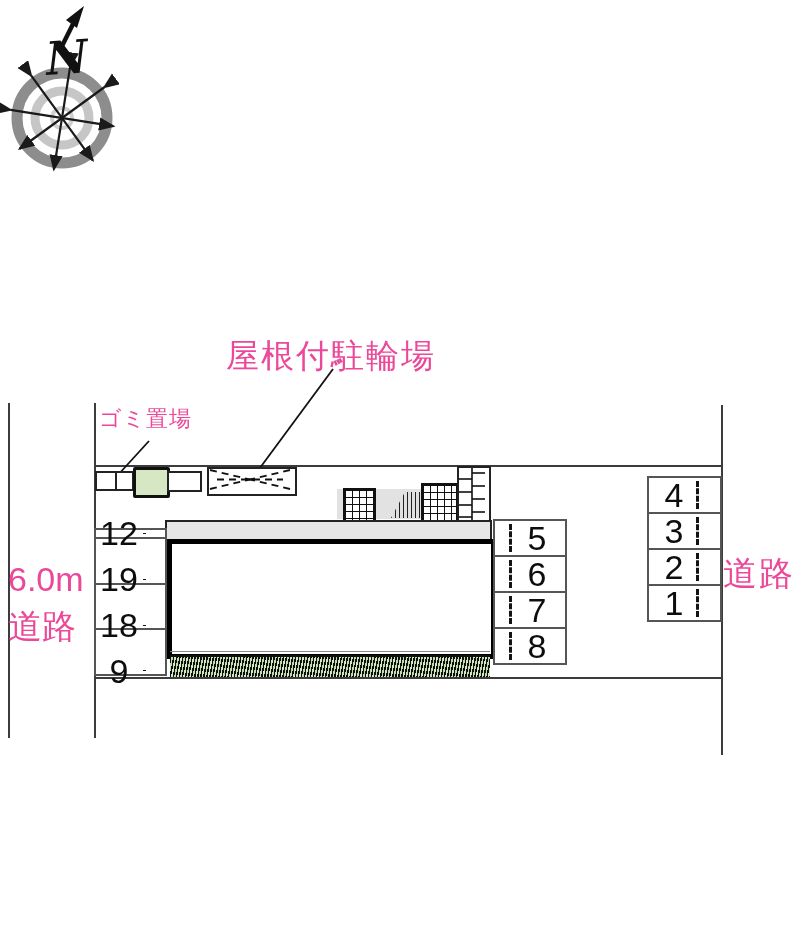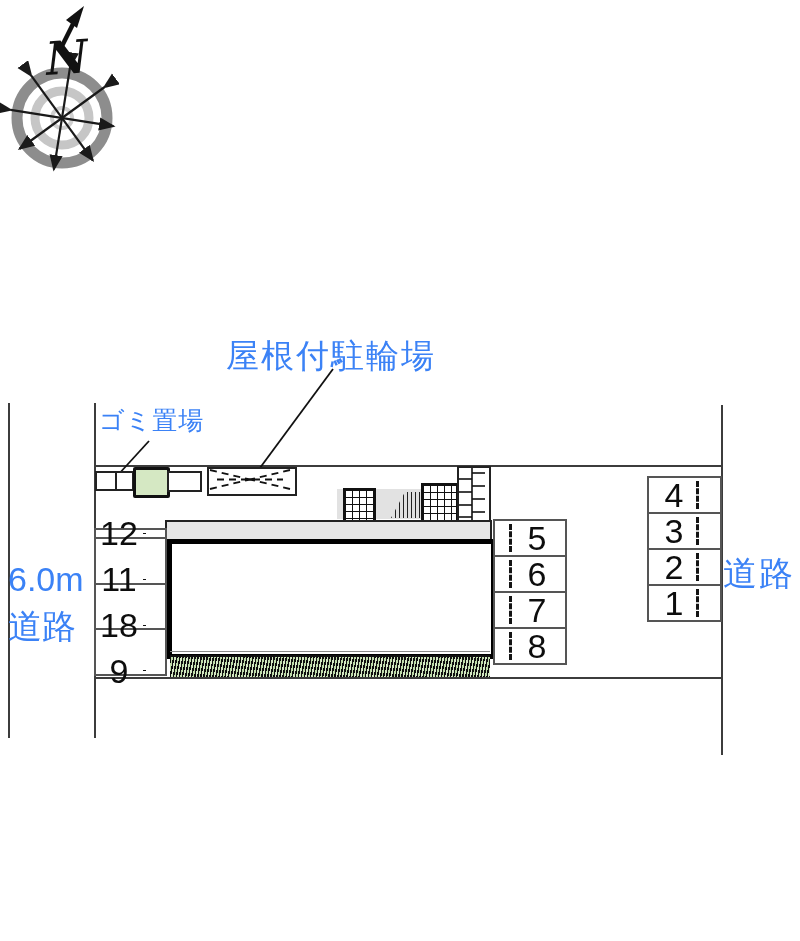--- a/index.html
+++ b/index.html
@@ -3,21 +3,21 @@
 <meta charset="utf-8">
 <style>
   html,body{margin:0;padding:0;background:#fff;}
   #plan{position:relative;width:800px;height:941px;background:#fff;overflow:hidden;
         font-family:"Liberation Sans", sans-serif;color:#111;}
   .abs{position:absolute;box-sizing:border-box;}
   
   .vline{position:absolute;width:2px;background:#3c3c3c;}
   .hline{position:absolute;height:2px;background:#3c3c3c;}
   
-  .jp{position:absolute;color:#3b82f6;white-space:nowrap;}
+  .jp{position:absolute;color:#ec4899;white-space:nowrap;}
   
   .stall-col{position:absolute;border:2px solid #555;background:#fff;display:flex;flex-direction:column;}
   .stall{flex:1;position:relative;border-bottom:2px solid #555;background:#fff;}
   .stall:last-child{border-bottom:none;}
   .num{position:absolute;top:50%;transform:translateY(-50%);font-size:34px;line-height:1;color:#0d0d0d;}
   .dash{position:absolute;top:3px;bottom:3px;width:0;border-left:3px dashed #141414;}
   
   .thinbox{position:absolute;border:2px solid #222;background:#fff;}
   .greenbox{position:absolute;border:3px solid #111;border-radius:2px;background:#d5e8c3;}
   
@@ -64,21 +64,21 @@
     <text x="46" y="74" font-size="46" font-style="italic" font-weight="bold" font-family="DejaVu Serif, serif" fill="#111" transform="rotate(-4 60 60)">N</text>
   </svg>
 
   <div class="vline" style="left:8px;top:403px;height:335px;"></div>
   <div class="vline" style="left:94px;top:403px;height:335px;"></div>
   <div class="vline" style="left:721px;top:405px;height:350px;"></div>
   <div class="hline" style="left:94px;top:465px;width:629px;"></div>
   <div class="hline" style="left:94px;top:677px;width:629px;"></div>
 
   <div class="jp" style="left:226px;top:334px;font-size:33px;letter-spacing:2px;">屋根付駐輪場</div>
-  <div class="jp" style="left:99px;top:404px;font-size:25px;letter-spacing:1px;">ゴミ置場</div>
+  <div class="jp" style="left:99px;top:404px;font-size:22px;letter-spacing:1px;">ゴミ置場</div>
 
   <div class="jp" style="left:8px;top:556px;width:86px;text-align:left;font-size:34px;line-height:47px;">
     <div>6.0m</div>
     <div>道路</div>
   </div>
   <div class="jp" style="left:723px;top:551px;font-size:34px;letter-spacing:2px;">道路</div>
 
   <svg class="overlay" width="800" height="941" viewBox="0 0 800 941">
     <line x1="333" y1="369" x2="251" y2="480" stroke="#111" stroke-width="1.8"></line>
     <line x1="149" y1="441" x2="117" y2="476" stroke="#111" stroke-width="1.8"></line>
@@ -130,21 +130,21 @@
 
   <div class="hedge-topline" style="left:170px;top:651px;width:320px;"></div>
   <div class="hedge" style="left:170px;top:655px;width:320px;height:20px;"></div>
 
   <div class="stall-col" style="left:94px;top:528px;width:69px;height:144px;gap:37px;">
     <div class="stall">
       <span class="num" style="left:0;width:46px;text-align:center;">12</span>
       <span class="dash" style="left:47px;"></span>
     </div>
     <div class="stall">
-      <span class="num" style="left:0;width:46px;text-align:center;">11</span>
+      <span class="num" style="left:0;width:46px;text-align:center;">19</span>
       <span class="dash" style="left:47px;"></span>
     </div>
     <div class="stall">
       <span class="num" style="left:0;width:46px;text-align:center;">18</span>
       <span class="dash" style="left:47px;"></span>
     </div>
     <div class="stall">
       <span class="num" style="left:0;width:46px;text-align:center;">9</span>
       <span class="dash" style="left:47px;"></span>
     </div>

